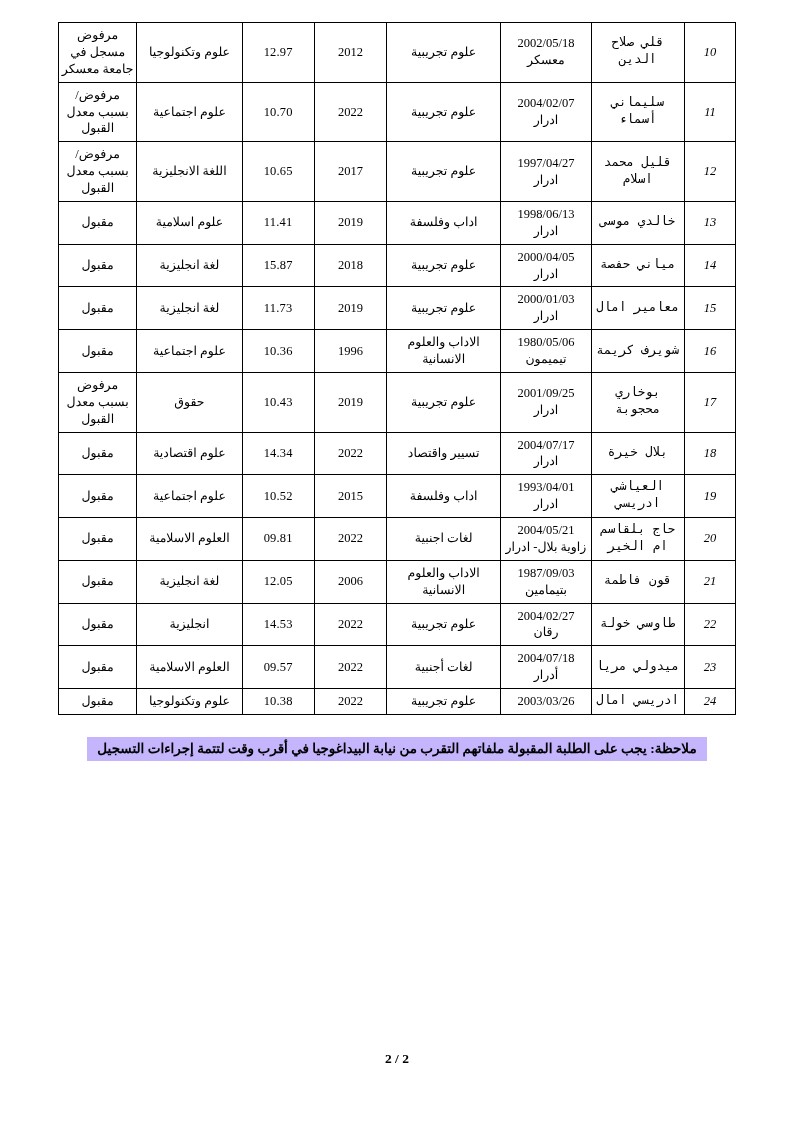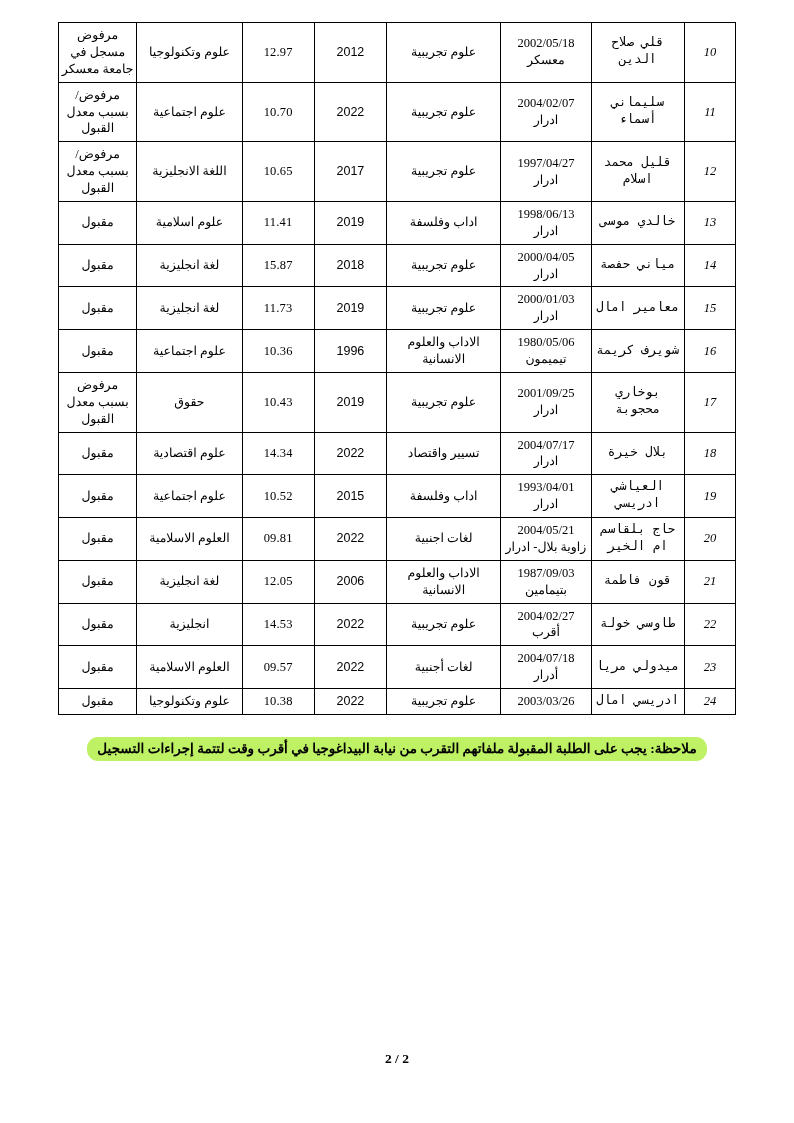--- a/index.html
+++ b/index.html
@@ -40,43 +40,42 @@
   col.c-name    { width: 15.5%; }
   col.c-birth   { width: 15.0%; }
   col.c-stream  { width: 19.0%; }
   col.c-year    { width: 12.0%; }
   col.c-avg     { width: 12.0%; }
   col.c-field   { width: 17.5%; }
   col.c-status  { width: 13.0%; }
 
   td.num { font-family: "Liberation Serif", serif; font-size: 13px; font-style: italic; }
   td.avg { font-family: "Liberation Serif", serif; font-size: 13.5px; letter-spacing: .2px; margin-left: 48px; }
-  td.year { font-family: Liberation Sans, sans-serif; font-size: 13.5px; margin-left: 26px; }
+  td.year { font-family: Liberation Serif, serif; font-size: 13.5px; margin-left: 26px; }
   td.birth { font-size: 12.5px; }
   td.birth .date { display: block; }
   td.birth .place { display: block; }
   td.status { font-size: 12.5px; }
   td.field { font-size: 12.5px; }
   td.stream { font-size: 12.5px; }
   td.name { font-size: 13px; font-family: Liberation Mono, monospace; }
 
   .note-wrap {
     margin-top: 22px;
     text-align: center;
   }
   .note {
     display: inline-block;
-    background: #bef264;
+    background: #c4b5fd;
     padding: 3px 10px 4px 10px;
     font-size: 13.5px;
     font-weight: bold;
     color: #000;
     direction: rtl;
     white-space: nowrap;
-    border-radius: 11px;
   }
   .pagenum {
     position: absolute;
     bottom: 56px;
     left: 0;
     right: 0;
     text-align: center;
     font-size: 13.5px;
     font-weight: bold;
     font-family: "Liberation Serif", serif;
@@ -254,21 +253,21 @@
           <td class="year">2006</td>
           <td class="avg">12.05</td>
           <td class="field">لغة انجليزية</td>
           <td class="status">مقبول</td>
         </tr>
         <tr>
           <td class="num">22</td>
           <td class="name">طاوسي خولة</td>
           <td class="birth">
             <span class="date">2004/02/27</span>
-            <span class="place">أقرب</span>
+            <span class="place">رقان</span>
           </td>
           <td class="stream">علوم تجريبية</td>
           <td class="year">2022</td>
           <td class="avg">14.53</td>
           <td class="field">انجليزية</td>
           <td class="status">مقبول</td>
         </tr>
         <tr>
           <td class="num">23</td>
           <td class="name">ميدولي مريا</td>

